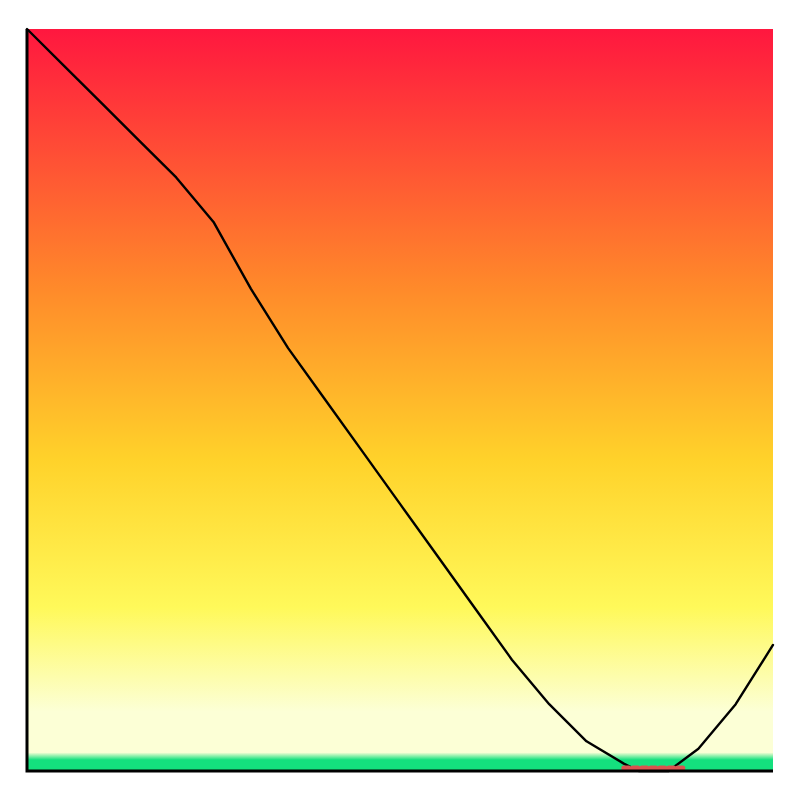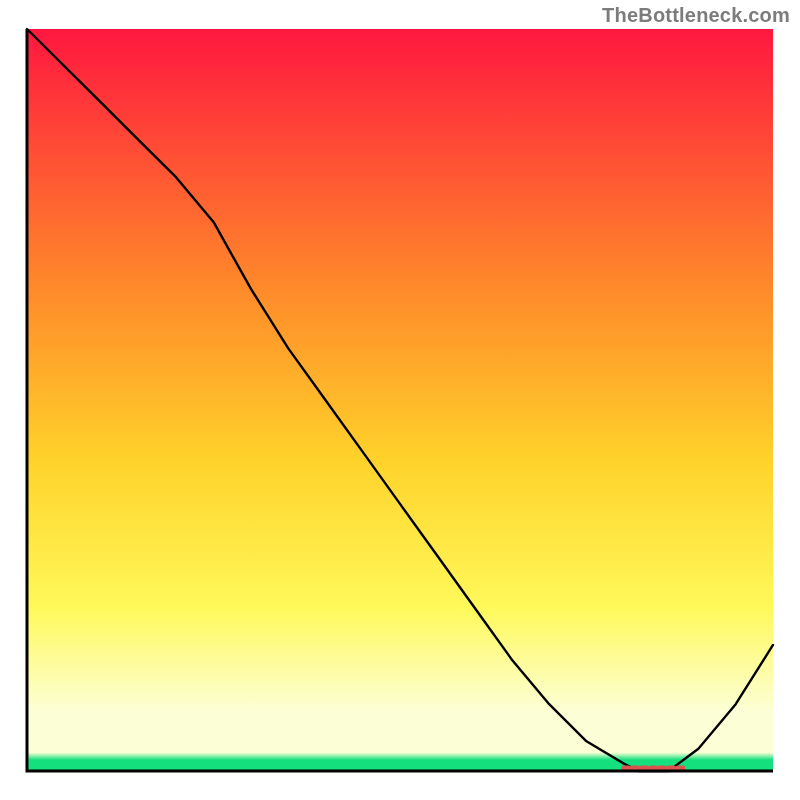--- a/index.html
+++ b/index.html
@@ -26,21 +26,20 @@
     color: #7c7c7c;
     letter-spacing: 0.2px;
   }
   svg {
     display: block;
   }
 </style>
 </head>
 <body>
 <div class="frame">
-  <div class="attribution">TheBottleneck.com</div>
   <svg id="chart-svg" width="800" height="800" viewBox="0 0 800 800">
       <defs>
         <linearGradient id="bg" x1="0" y1="0" x2="0" y2="1">
           <stop offset="0%" stop-color="#ff173f"></stop>
           <stop offset="35%" stop-color="#ff8a2a"></stop>
           <stop offset="58%" stop-color="#ffd22a"></stop>
           <stop offset="78%" stop-color="#fff95a"></stop>
           <stop offset="92%" stop-color="#fcffd6"></stop>
           <stop offset="97.5%" stop-color="#fcffd6"></stop>
           <stop offset="98.5%" stop-color="#14e07e"></stop>

